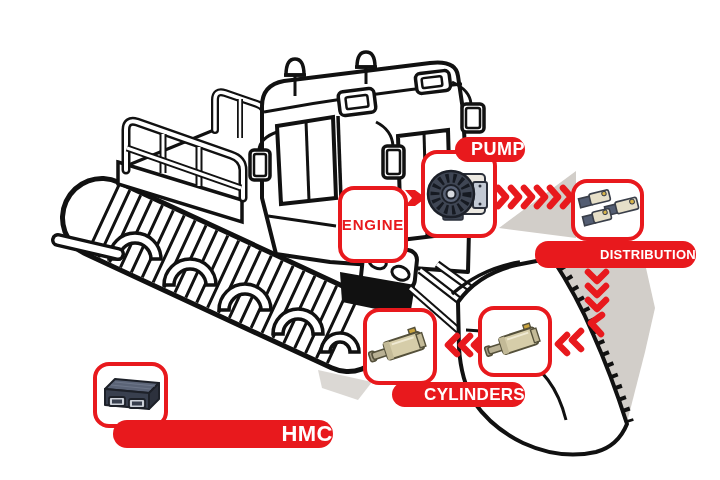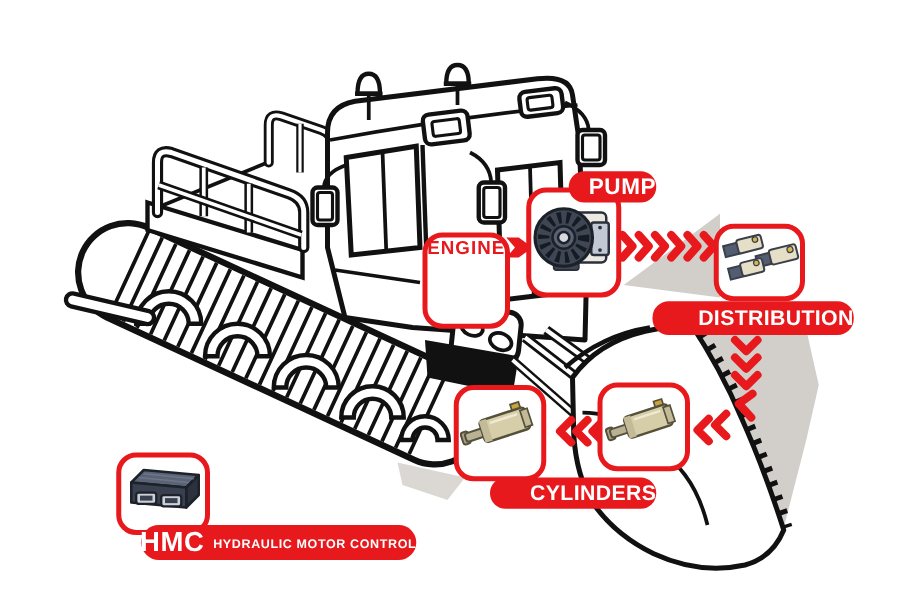--- a/index.html
+++ b/index.html
@@ -1,27 +1,27 @@
 <!DOCTYPE html>
 <html><head>
 <meta charset="utf-8">
 <style>
   html,body{margin:0;padding:0;background:#fff;}
   .stage{position:relative;width:720px;height:480px;background:#fff;overflow:hidden;
          font-family:"Liberation Sans",sans-serif;}
   .art{position:absolute;left:0;top:0;z-index:1;}
   .box{position:absolute;z-index:2;background:#fff;border:4px solid #e8191d;
-       border-radius:16px;box-sizing:border-box;display:flex;justify-content:center;}
+       border-radius:16px;box-sizing:border-box;display:flex;align-items:center;justify-content:center;}
   .box svg{display:block;}
   .engine-text{color:#e8191d;font-weight:bold;font-size:15px;letter-spacing:.8px;}
   .pill{position:absolute;z-index:3;background:#e8191d;color:#fff;font-weight:bold;
         border-radius:13px;display:flex;align-items:center;justify-content:flex-end;
         box-sizing:border-box;white-space:nowrap;}
   .pill-pump{left:455px;top:137px;width:70px;height:25px;font-size:18px;letter-spacing:.5px;}
-  .pill-dist{left:522px;top:241px;width:161px;height:27px;font-size:17px;letter-spacing:.3px;}
+  .pill-dist{left:535px;top:241px;width:161px;height:27px;font-size:13px;letter-spacing:.3px;}
   .pill-cyl{left:392px;top:382px;width:133px;height:25px;font-size:17px;letter-spacing:.3px;}
   .pill-hmc{left:113px;top:420px;width:220px;height:28px;border-radius:14px;}
   .hmc-big{font-size:22px;letter-spacing:.5px;}
   .hmc-small{font-size:10px;letter-spacing:.5px;margin-left:7px;padding-top:3px;}
 </style>
 </head>
 <body>
 
 <div class="stage">
 
@@ -250,16 +250,15 @@
     <span>PUMP</span>
   </div>
   <div class="pill pill-dist">
     <span>DISTRIBUTION</span>
   </div>
   <div class="pill pill-cyl">
     <span>CYLINDERS</span>
   </div>
   <div class="pill pill-hmc">
     <span class="hmc-big">HMC</span>
-    <span class="hmc-small">HYDRAULIC MOTOR CONTROL</span>
   </div>
 
 </div>
 
 </body></html>

